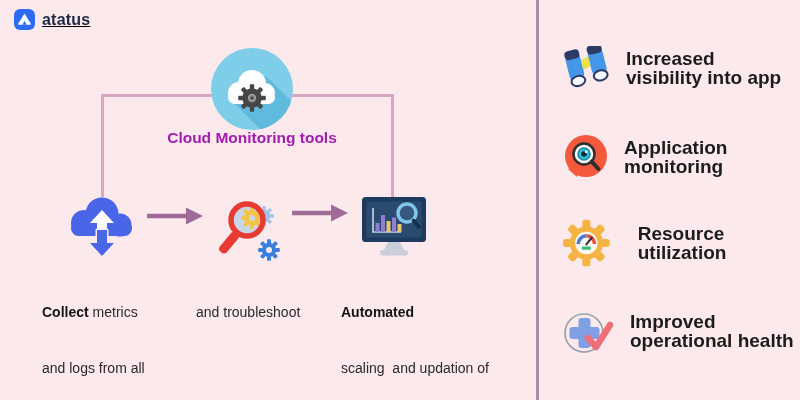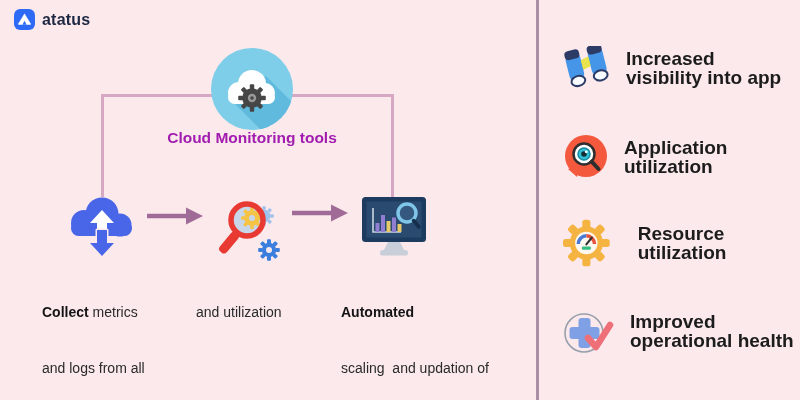--- a/index.html
+++ b/index.html
@@ -1,21 +1,21 @@
 <!DOCTYPE html>
 <html><head>
 <meta charset="utf-8">
 <style>
   * { margin:0; padding:0; box-sizing:border-box; }
   html,body { width:800px; height:400px; }
   body { font-family:"Liberation Sans","DejaVu Sans",sans-serif; }
   .canvas { position:relative; width:800px; height:400px; background:#FBE9EC; overflow:hidden; }
 
   
-  .logo { position:absolute; left:14px; top:9px; display:flex; align-items:center; gap:7px; }
+  .logo { position:absolute; left:14px; top:9px; display:flex; align-items:center; gap:7px;text-decoration:underline; }
   .logo-text { font-size:16px; font-weight:700; color:#1D2742; letter-spacing:.2px; }
 
   
   .divider { position:absolute; left:536px; top:0; width:3px; height:400px; background:#A98EA6; }
 
   
   .conn { position:absolute; background:#D6A8C4; }
   .conn-h { left:101px; top:94px; width:293px; height:3px; }
   .conn-vl { left:101px; top:94px; width:3px; height:103px; }
   .conn-vr { left:391px; top:94px; width:3px; height:106px; }
@@ -176,21 +176,21 @@
     <rect x="19" y="54" width="28" height="5.5" rx="2.5" fill="#C9CFD8"></rect>
   </svg>
 
   <div class="step-text t1">
     <div><b>Collect</b><span> metrics</span></div>
     <div>and logs from all</div>
     
     
   </div>
   <div class="step-text t2">
-    <div>and utilization</div>
+    <div>and troubleshoot</div>
     
     
   </div>
   <div class="step-text t3">
     <div><b>Automated</b><span></span></div>
     <div>scaling  and updation of</div>
     
     
   </div>
 
@@ -218,21 +218,21 @@
       <circle cx="23" cy="22" r="21" fill="#F4583D"></circle>
       <polygon points="5,35 14,43 16,32" fill="#F4583D"></polygon>
       <circle cx="21" cy="20" r="10.5" fill="#ffffff" stroke="#2E2E2E" stroke-width="2.5"></circle>
       <circle cx="21" cy="20" r="6" fill="#2FC0D8" stroke="#1A8A9E" stroke-width="1.5"></circle>
       <circle cx="21" cy="20" r="2.8" fill="#132B33"></circle>
       <circle cx="23.2" cy="17.8" r="1.4" fill="#ffffff"></circle>
       <line x1="28.7" y1="27.7" x2="35.5" y2="35" stroke="#2E2E2E" stroke-width="4" stroke-linecap="round"></line>
     </svg>
     <div class="benefit-label">
       <div>Application</div>
-      <div>utilization</div>
+      <div>monitoring</div>
     </div>
   </div>
 
   <div class="benefit b3">
     <svg width="52" height="52" viewBox="0 0 52 52">
       <g transform="translate(26,26)" fill="#F5B441">
         <rect x="-4.5" y="-26" width="9" height="10" rx="3" transform="rotate(0)"></rect>
         <rect x="-4.5" y="-26" width="9" height="10" rx="3" transform="rotate(45)"></rect>
         <rect x="-4.5" y="-26" width="9" height="10" rx="3" transform="rotate(90)"></rect>
         <rect x="-4.5" y="-26" width="9" height="10" rx="3" transform="rotate(135)"></rect>

